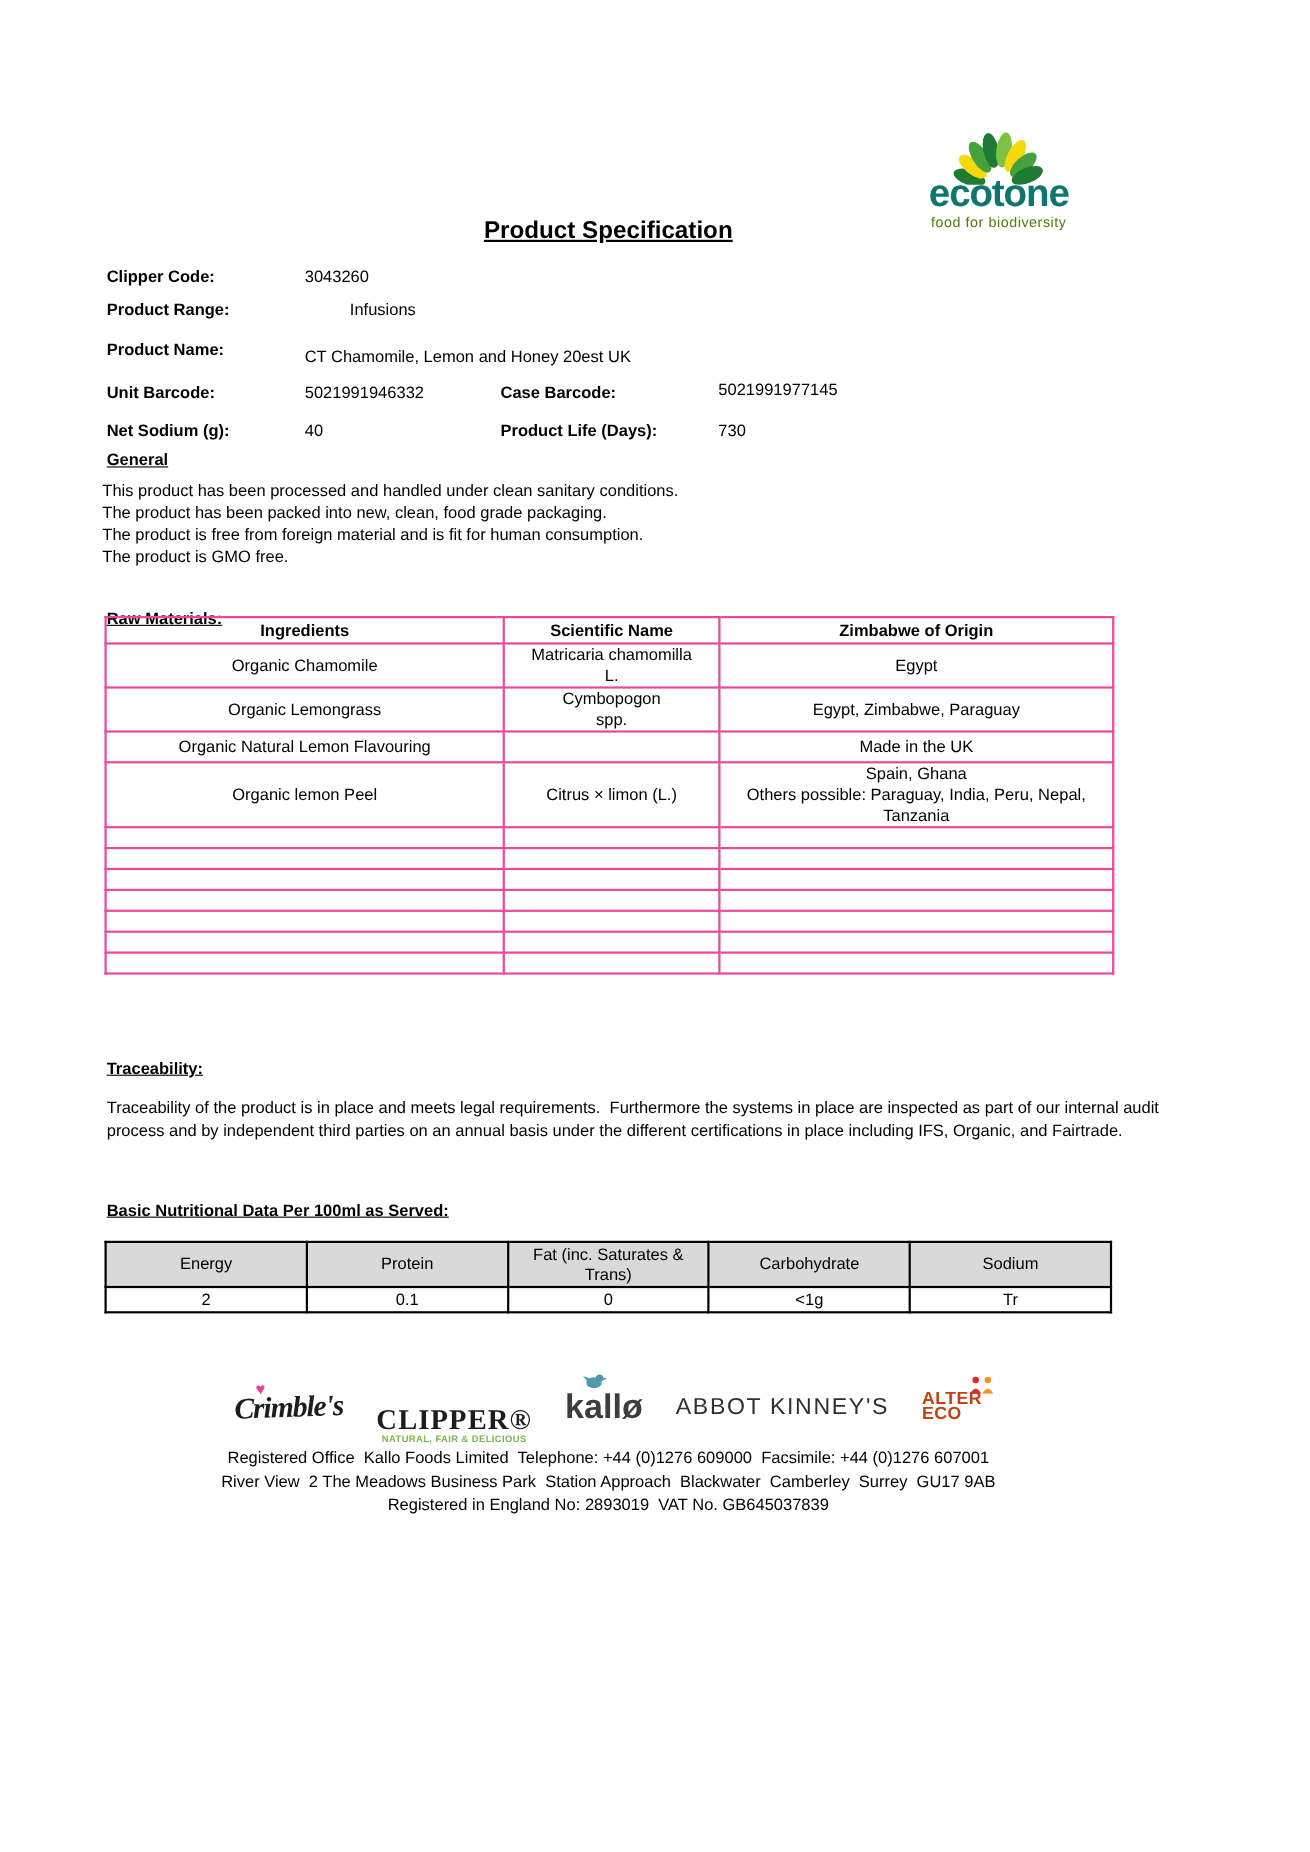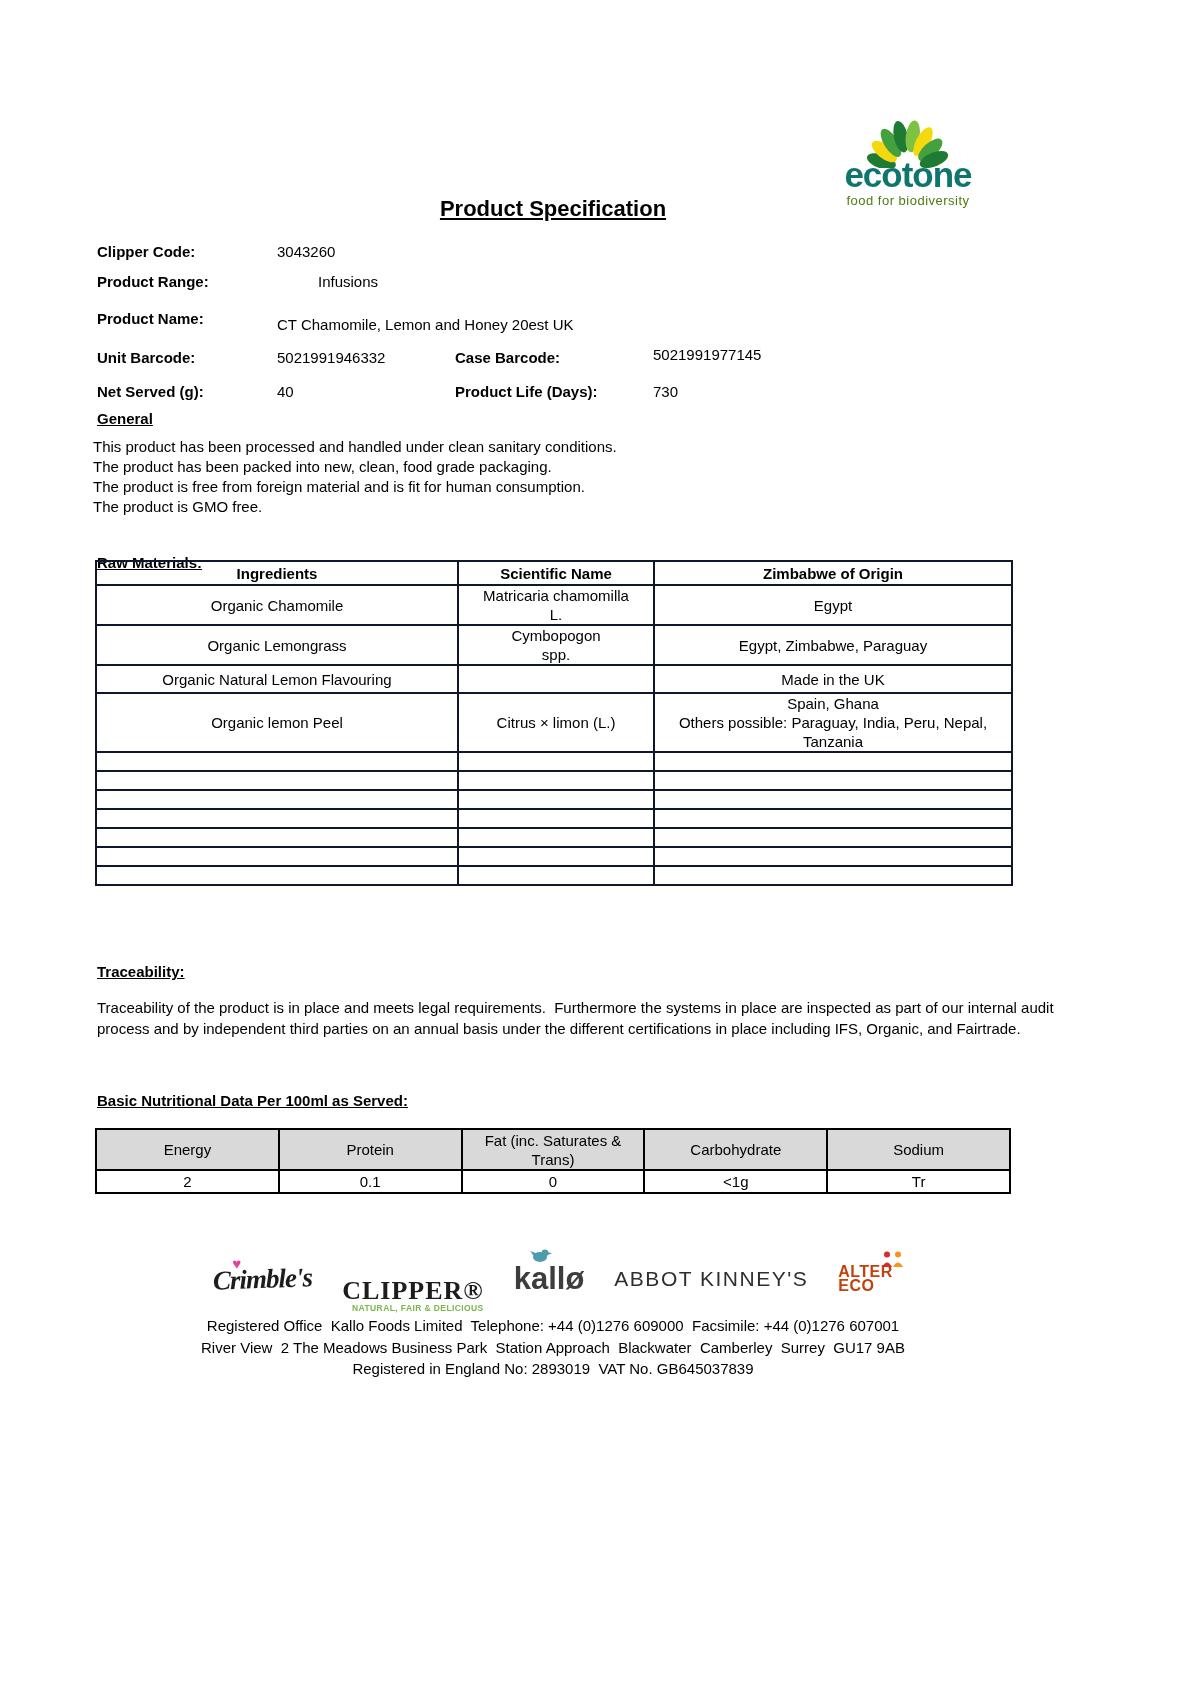--- a/index.html
+++ b/index.html
@@ -19,21 +19,21 @@
   
   .lbl { position:absolute; font-size:15px; font-weight:bold; white-space:nowrap; }
   .val { position:absolute; font-size:15px; white-space:nowrap; }
   
   .sect { position:absolute; font-size:15px; font-weight:bold; text-decoration:underline; white-space:nowrap; }
   
   .general-text { position:absolute; left:93px; top:437px; font-size:15px; line-height:20px; }
   
   .raw-table { position:absolute; left:95px; top:560px; width:916px;
                border-collapse:collapse; table-layout:fixed; font-size:15px; text-align:center; }
-  .raw-table th, .raw-table td { border:2px solid #0f172a; vertical-align:middle; padding:0 16px; }
+  .raw-table th, .raw-table td { border:2px solid #ec4899; vertical-align:middle; padding:0 16px; }
   .raw-table th { font-size:15px; font-weight:bold; height:24px; }
   .raw-table td { white-space:pre-line; line-height:19px; }
   tr.rh-2line  { height:40px; }
   tr.rh-1line  { height:28px; }
   tr.rh-3line  { height:58px; }
   tr.rh-empty  { height:19px; }
   
   .trace-text { position:absolute; left:97px; top:997px; width:1008px;
                 font-size:15px; line-height:21px; white-space:pre-wrap; }
   
@@ -41,21 +41,21 @@
                border-collapse:collapse; table-layout:fixed; font-size:15px; text-align:center; }
   .nut-table th, .nut-table td { border:2px solid #000; vertical-align:middle; }
   .nut-table th { background:#d9d9d9; font-weight:normal; height:41px; line-height:19px; padding:0 14px; }
   .nut-table td { height:23px; }
   
   .logos { position:absolute; left:0; top:1246px; width:1106px; height:66px;
            display:flex; justify-content:center; align-items:center; gap:30px; }
   .crimbles { position:relative; font-family:"Liberation Serif", serif; font-style:italic;
               font-weight:bold; font-size:27px; color:#1d1d1d; transform:rotate(-2deg); letter-spacing:-1px; }
   .crimbles .heart { position:absolute; left:20px; top:-9px; color:#e9409a; font-size:15px; font-style:normal; }
-  .clipper { text-align:right;margin-top:34px; }
+  .clipper { text-align:center;margin-top:34px; }
   .clipper-main { font-family:"Liberation Serif", serif; font-weight:bold; font-size:26px;
                   letter-spacing:1px; color:#1d1d1d; line-height:24px; }
   .clipper-sub { font-size:8.5px; font-weight:bold; color:#7ab648; letter-spacing:0.4px; }
   .kallo { position:relative; font-size:31px; font-weight:800; color:#3d3d3d; letter-spacing:0px; }
   .kallo .bird { position:absolute; left:16px; top:-13px; }
   .abbot { font-size:21px; color:#2f2f2f; letter-spacing:1.5px; white-space:nowrap; }
   .altereco { position:relative; color:#c2410c; font-weight:800; font-size:16px; line-height:14px; letter-spacing:0.5px; }
   .altereco .people { position:absolute; right:-12px; top:-14px; }
   
   .footer { position:absolute; left:0; top:1315px; width:1106px; text-align:center;
@@ -93,21 +93,21 @@
   <div class="val" style="left:277px; top:273px;margin-left:41px;">Infusions</div>
 
   <div class="lbl" style="left:97px; top:310px;">Product Name:</div>
   <div class="val" style="left:277px; top:316px;">CT Chamomile, Lemon and Honey 20est UK</div>
 
   <div class="lbl" style="left:97px; top:349px;">Unit Barcode:</div>
   <div class="val" style="left:277px; top:349px;">5021991946332</div>
   <div class="lbl" style="left:455px; top:349px;">Case Barcode:</div>
   <div class="val" style="left:653px; top:346px;">5021991977145</div>
 
-  <div class="lbl" style="left:97px; top:383px;">Net Served (g):</div>
+  <div class="lbl" style="left:97px; top:383px;">Net Sodium (g):</div>
   <div class="val" style="left:277px; top:383px;">40</div>
   <div class="lbl" style="left:455px; top:383px;">Product Life (Days):</div>
   <div class="val" style="left:653px; top:383px;">730</div>
 
   <div class="sect" style="left:97px; top:410px;">General</div>
   <div class="general-text">
     <div>This product has been processed and handled under clean sanitary conditions.</div>
     <div>The product has been packed into new, clean, food grade packaging.</div>
     <div>The product is free from foreign material and is fit for human consumption.</div>
     <div>The product is GMO free.</div>

